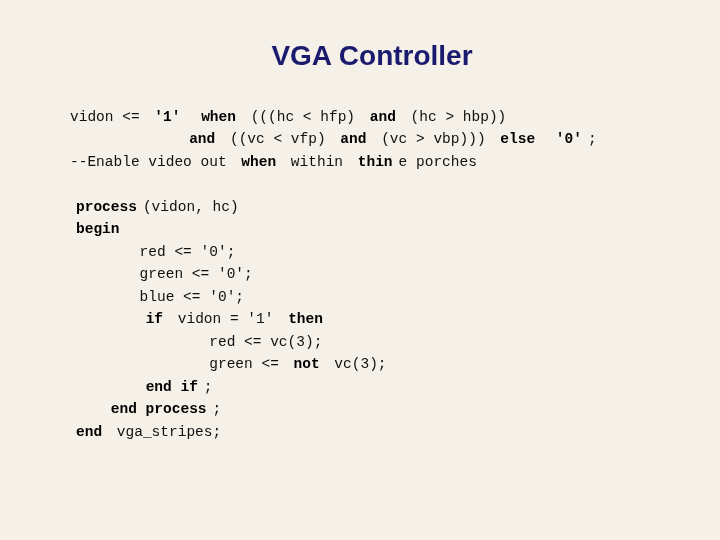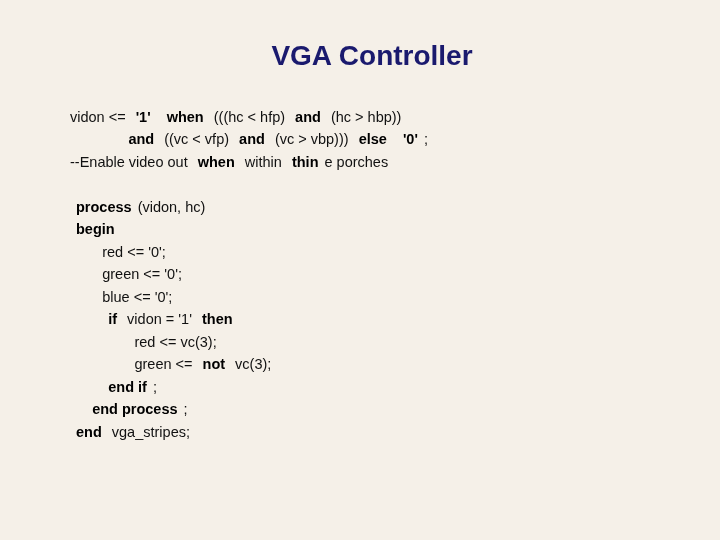--- a/index.html
+++ b/index.html
@@ -34,21 +34,21 @@
       font-size: 28px;
       font-weight: bold;
       color: #1a1a6e;
       text-align: center;
       margin-top: 22px;
       margin-bottom: 28px;
     }
 
     .code-block {
       width: 640px;
-      font-family: Liberation Sans, sans-serif;
+      font-family: Liberation Mono, monospace;
       font-size: 14.5px;
       line-height: 1.55;
       color: #111;
       white-space: pre;
       margin-left: 30px;
     }
 
     .keyword {
       font-weight: bold;
       color: #000;

